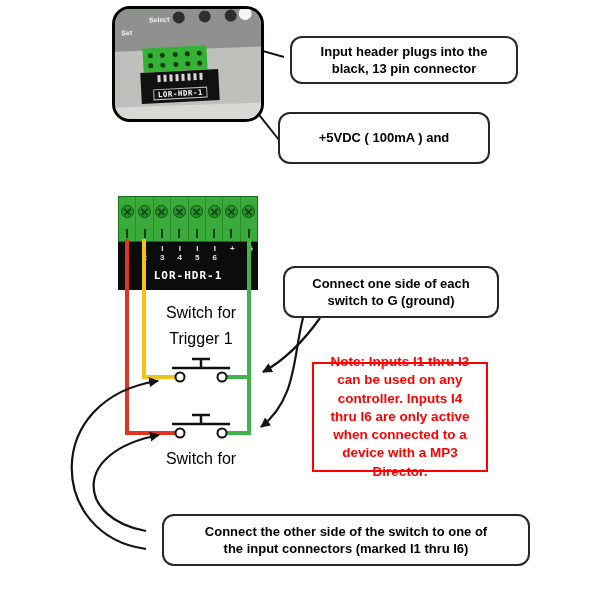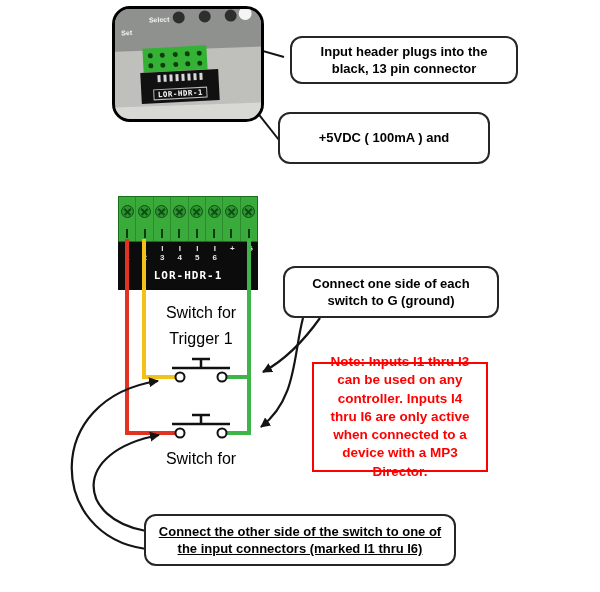--- a/index.html
+++ b/index.html
@@ -226,21 +226,21 @@
 
   <div class="callout" style="left:283px; top:266px; width:216px; height:52px;">
     <div>Connect one side of each</div>
     <div>switch to G (ground)</div>
   </div>
 
   <div class="notebox" style="left:312px; top:362px; width:176px; height:110px;">
     <div>Note: Inputs I1 thru I3 can be used on any controller. Inputs I4 thru I6 are only active when connected to a device with a MP3 Director.</div>
   </div>
 
-  <div class="callout" style="left:144px; top:514px; width:312px; height:52px;text-decoration:underline;">
+  <div class="callout" style="left:162px; top:514px; width:368px; height:52px;">
     <div>Connect the other side of the switch to one of</div>
     <div>the input connectors (marked I1 thru I6)</div>
   </div>
 
   <svg class="overlay" viewBox="0 0 600 592">
     <defs>
       <marker id="ah" markerUnits="userSpaceOnUse" markerWidth="12" markerHeight="12" refX="9" refY="5" orient="auto">
         <path d="M0 0 L10 5 L0 10 Z" fill="#141414"></path>
       </marker>
     </defs>

